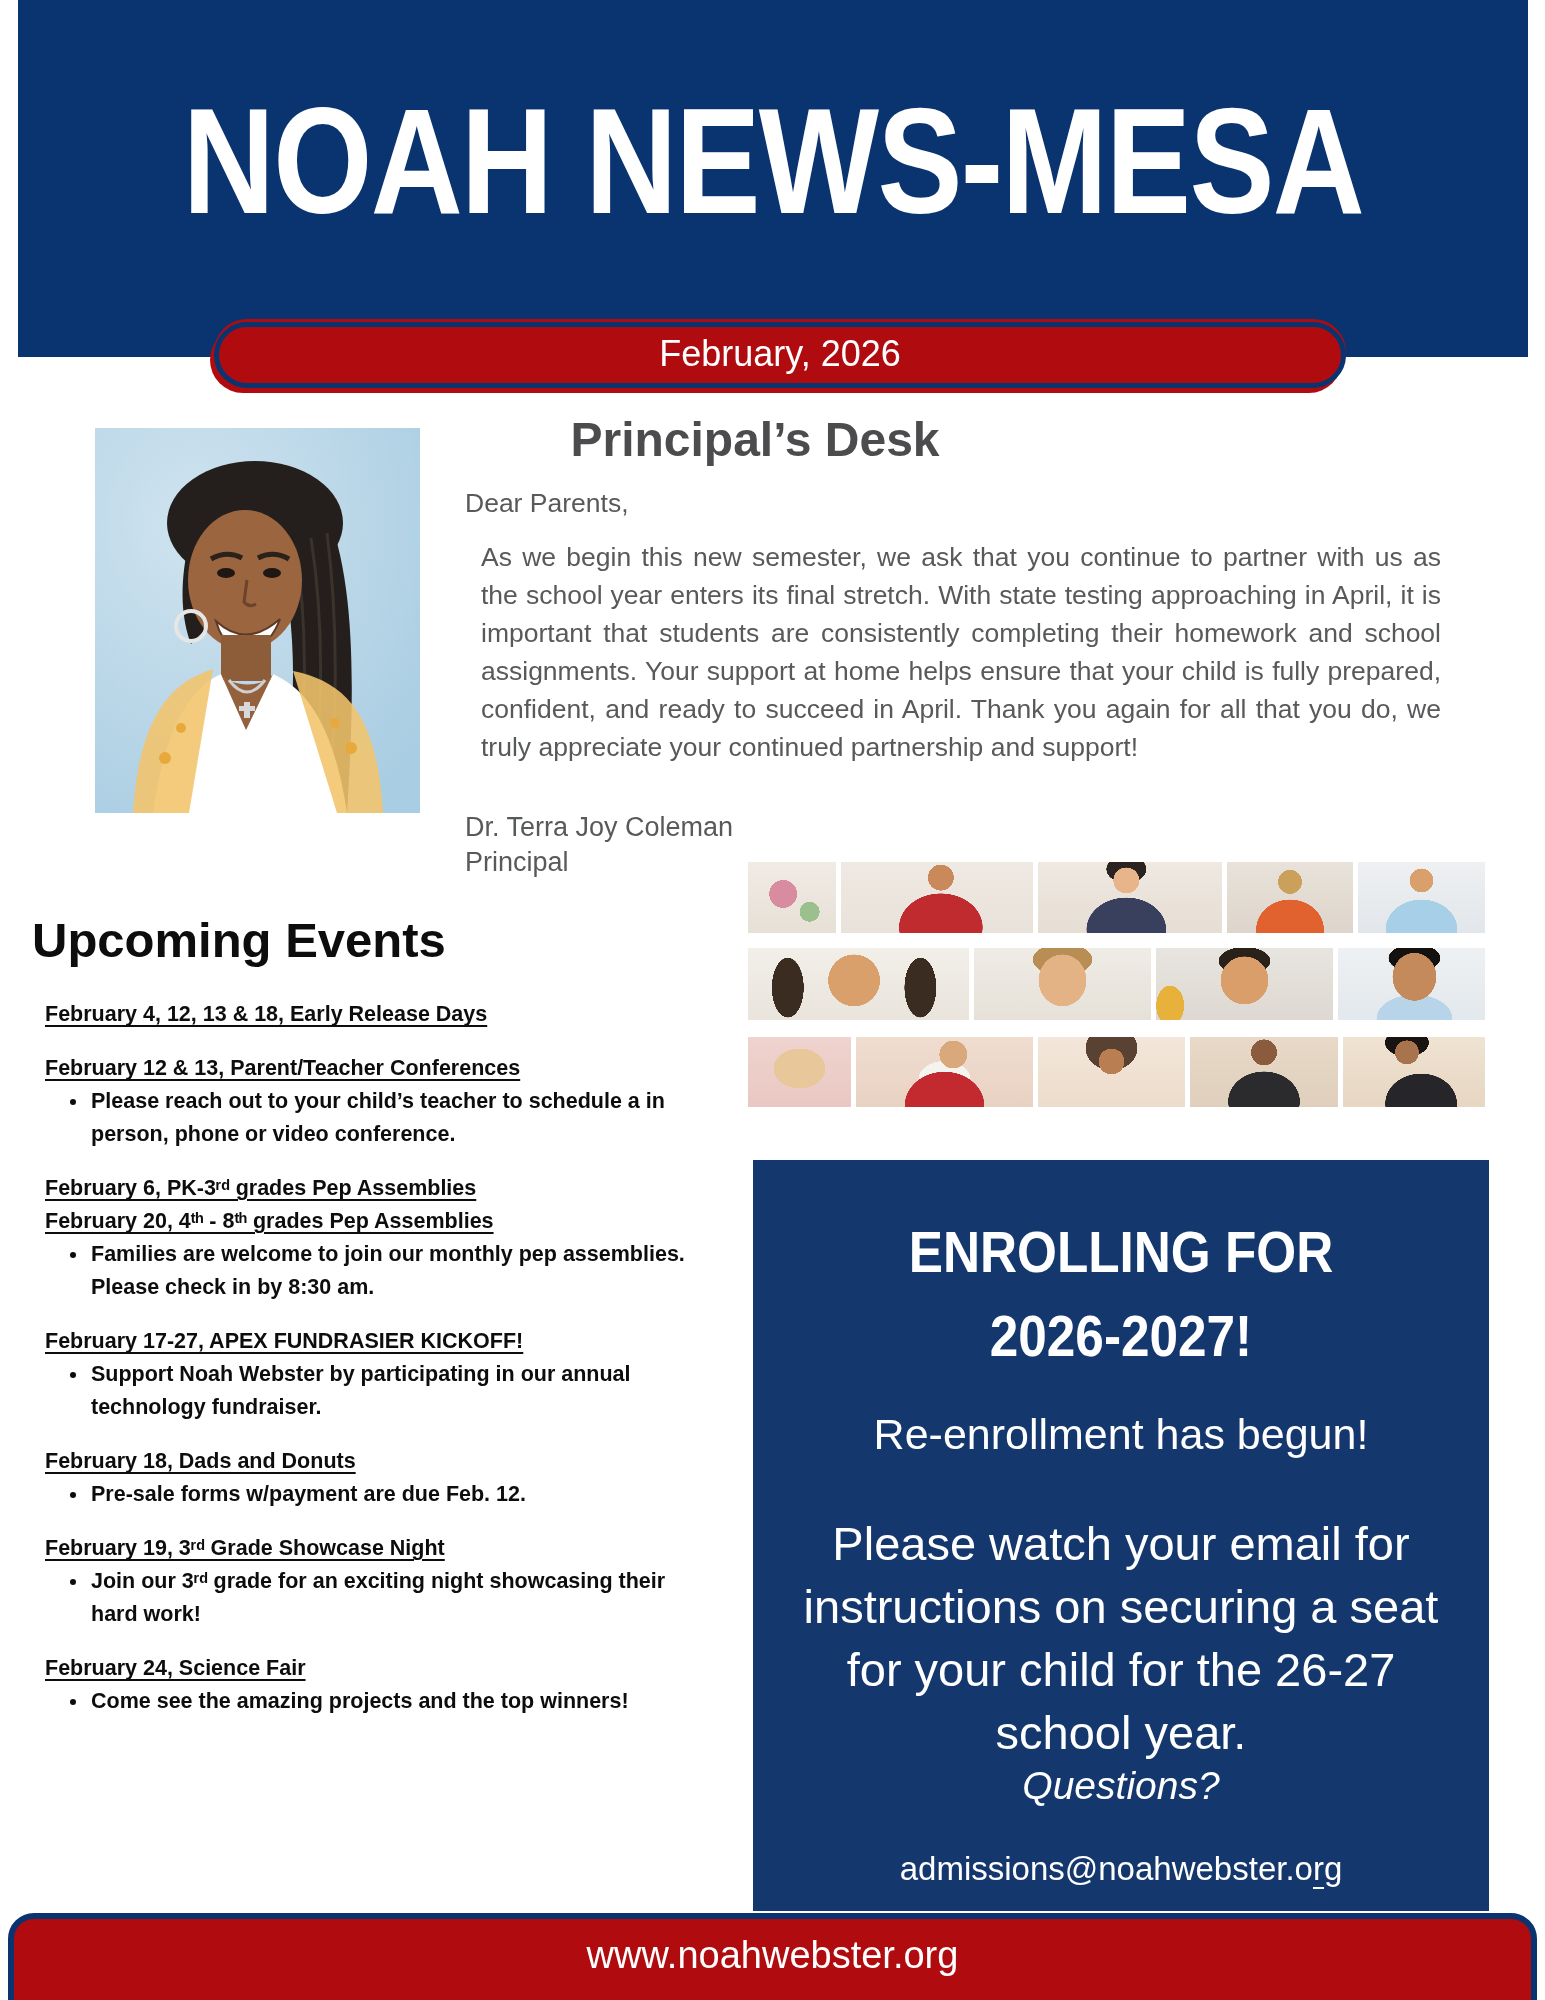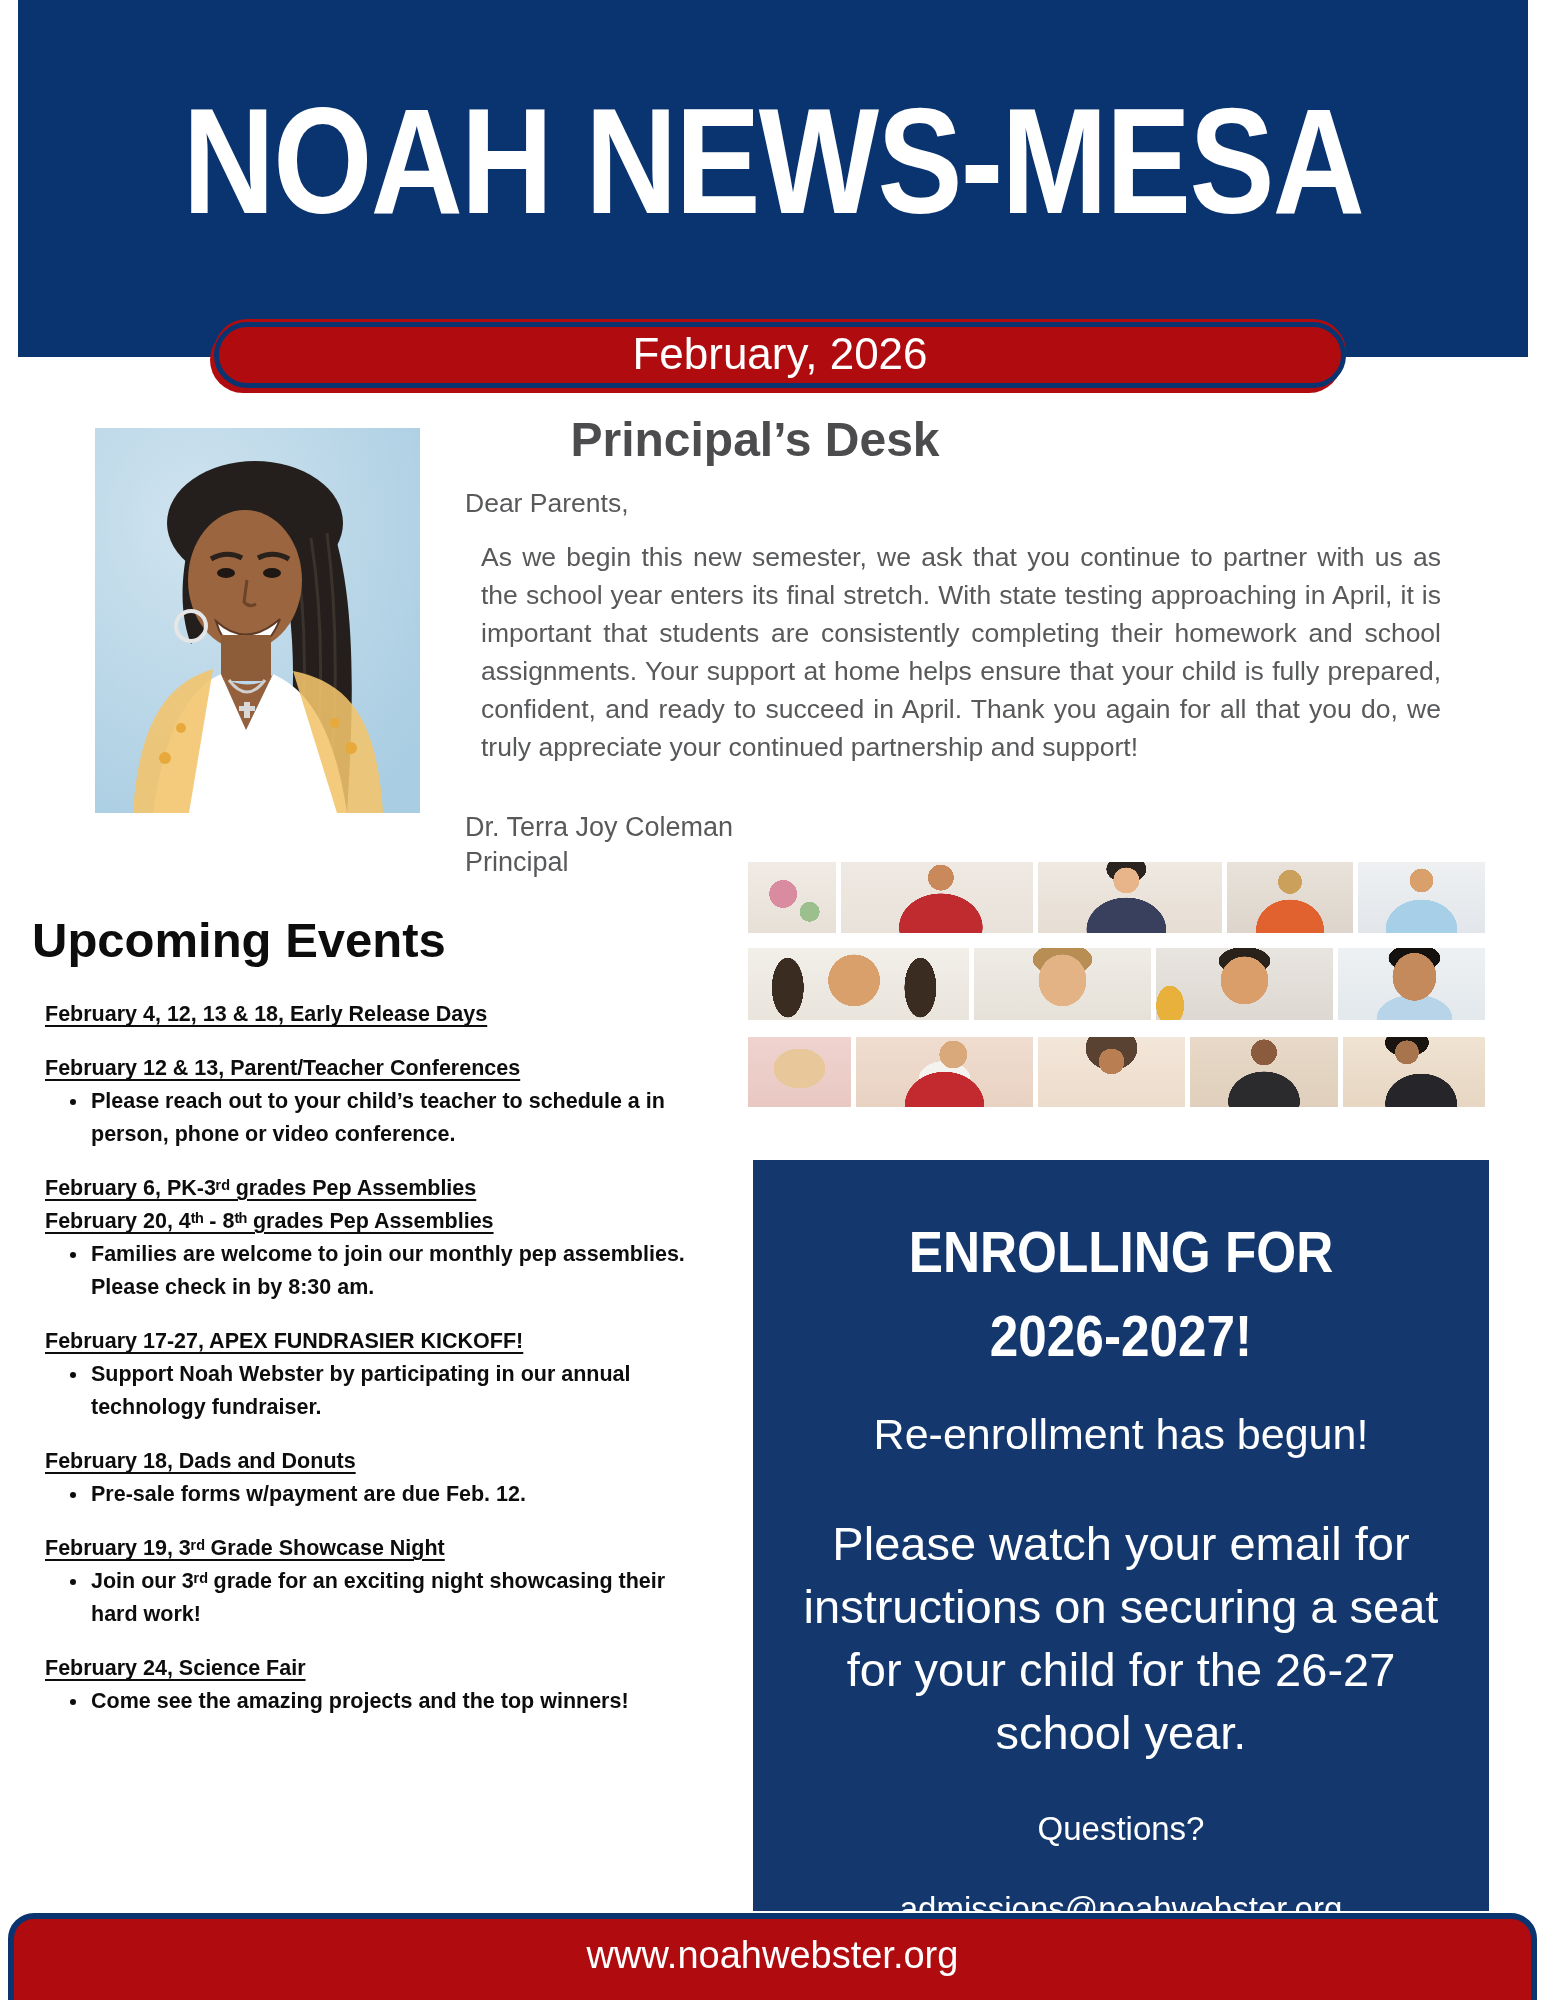--- a/index.html
+++ b/index.html
@@ -17,21 +17,21 @@
     text-align:center;color:#ffffff;font-weight:bold;
     font-size:150px;line-height:150px;letter-spacing:-2px;
     transform:scaleX(.85);transform-origin:50% 50%;white-space:nowrap;
   }
   .date-pill{
     position:absolute;left:214px;top:322px;width:1132px;height:66px;
     box-sizing:border-box;background:#b00c10;border:5px solid #0a3470;
     border-radius:34px;text-align:center;
     box-shadow:0 -3px 0 0 #b00c10, -4px 5px 0 0 #b00c10;
   }
-  .date-pill span{color:#fff;font-size:44px;line-height:54px;text-align:center;}
+  .date-pill span{color:#fff;font-size:36px;line-height:54px;text-align:center;}
   
   .portrait{position:absolute;left:95px;top:428px;width:325px;height:385px;}
   .pd-title{
     position:absolute;left:455px;top:412px;width:600px;text-align:center;
     color:#4c4c4e;font-weight:bold;font-size:48px;
   }
   .letter{
     position:absolute;left:465px;top:484px;width:992px;
     color:#58595b;font-size:26.5px;line-height:38px;
   }
@@ -78,21 +78,21 @@
     position:absolute;left:753px;top:1160px;width:736px;height:751px;
     background:#14386d;color:#ffffff;text-align:center;box-sizing:border-box;
     padding-top:50px;
   }
   .enroll-heading{
     font-weight:bold;font-size:57px;line-height:84px;
     transform:scaleX(.9);transform-origin:50% 50%;
   }
   .enroll-sub{font-size:43px;margin-top:32px;}
   .enroll-body{font-size:47px;line-height:63px;margin:53px auto 0;width:680px;}
-  .enroll-q{font-size:33px;margin-top:46px;}
+  .enroll-q{font-size:39px;font-style:italic;}
   .enroll-email{font-size:33px;margin-top:42px;}
   .enroll-email .ul{border-bottom:2px solid #fff;}
   
   .footer{
     position:absolute;left:8px;top:1913px;width:1529px;height:112px;
     box-sizing:border-box;background:#b00c10;border:6px solid #0a3470;
     border-radius:26px;text-align:center;
   }
   .footer span{color:#fff;font-size:38px;line-height:72px;}
 </style>

